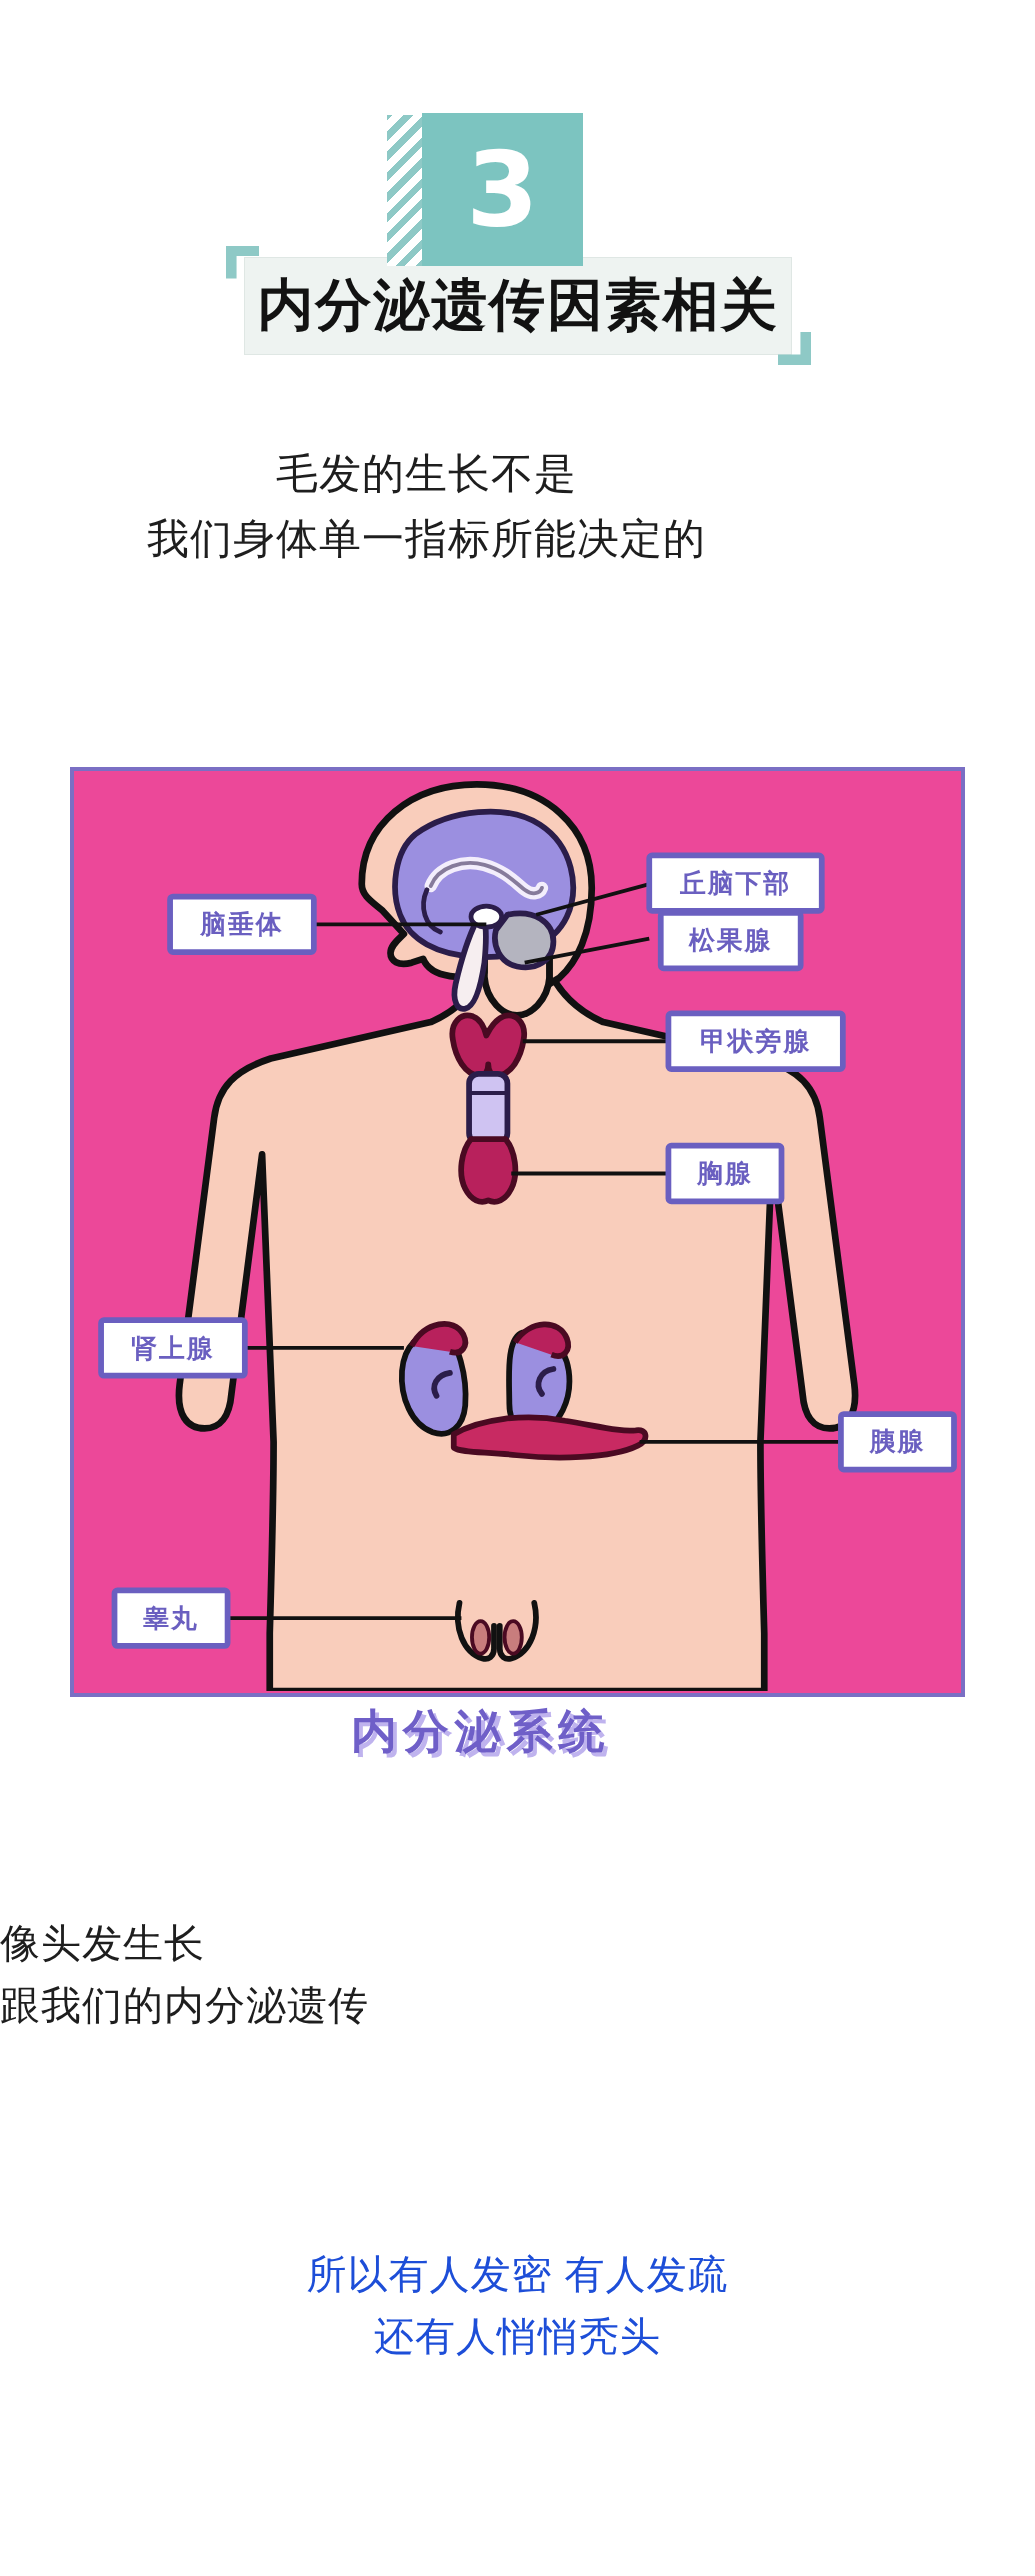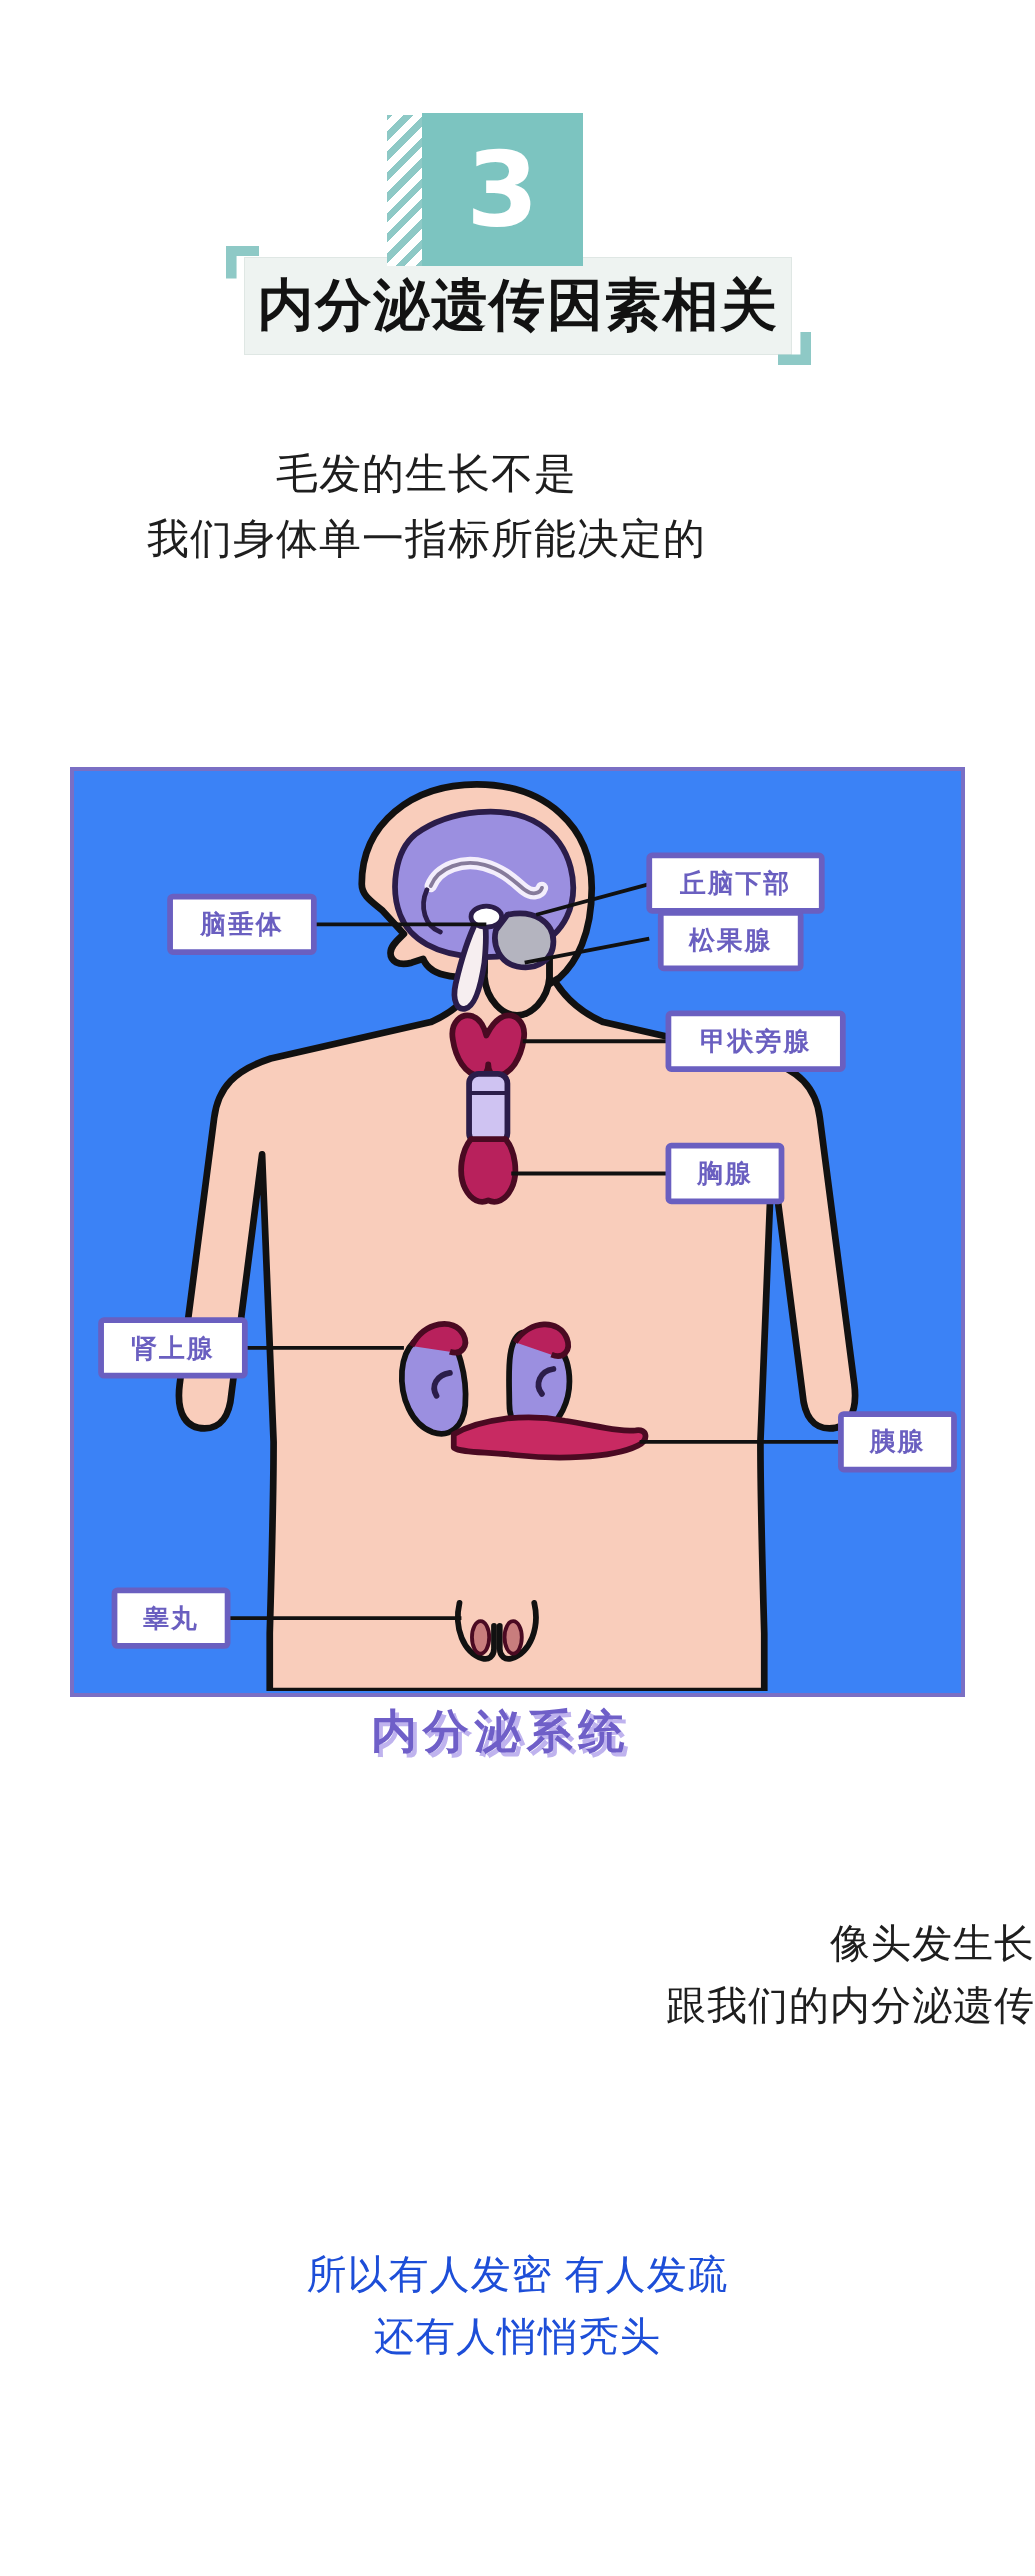--- a/index.html
+++ b/index.html
@@ -59,37 +59,37 @@
     position:absolute;left:0;top:441px;width:853px;
     text-align:center;line-height:1.55;
   }
   .subtitle div{font-size:42px;color:#1e1e1e;letter-spacing:1px;}
 
   
   .diagram-box{
     position:absolute;left:70px;top:767px;
     width:895px;height:930px;
     border:4.8px solid #7a6fc4;
-    background:#3b82f6;
+    background:#ec4899;
     box-sizing:border-box;
   }
   .diagram-inner{position:absolute;left:0;top:0;width:886px;height:920px;}
 
   .caption{
-    position:absolute;left:0;top:1701px;width:961px;text-align:center;padding-left:20px;
+    position:absolute;left:0;top:1701px;width:961px;text-align:center;
   }
   .caption span{
     font-size:46px;font-weight:bold;letter-spacing:5.8px;
     color:#6f5fc8;
     text-shadow:3.8px 3.8px 0 #bfb3ee, 5.8px 5.8px 0 #ffffff;
     font-family:"DejaVu Sans",sans-serif;
   }
 
   
-  .bottom1{position:absolute;left:0;top:1912px;width:1035px;text-align:right;line-height:1.55;}
+  .bottom1{position:absolute;left:0;top:1912px;width:1035px;text-align:left;line-height:1.55;}
   .bottom1 div{font-size:40px;color:#1e1e1e;letter-spacing:1px;}
   .bottom2{position:absolute;left:0;top:2243px;width:1035px;text-align:center;line-height:1.55;}
   .bottom2 div{font-size:40px;color:#1d4ed8;letter-spacing:1px;}
 
   
   .lbl-text{
     font-family:"DejaVu Sans","Liberation Sans",sans-serif;
     font-size:27px;font-weight:bold;fill:#6a5fc0;letter-spacing:2px;
   }
 </style>

